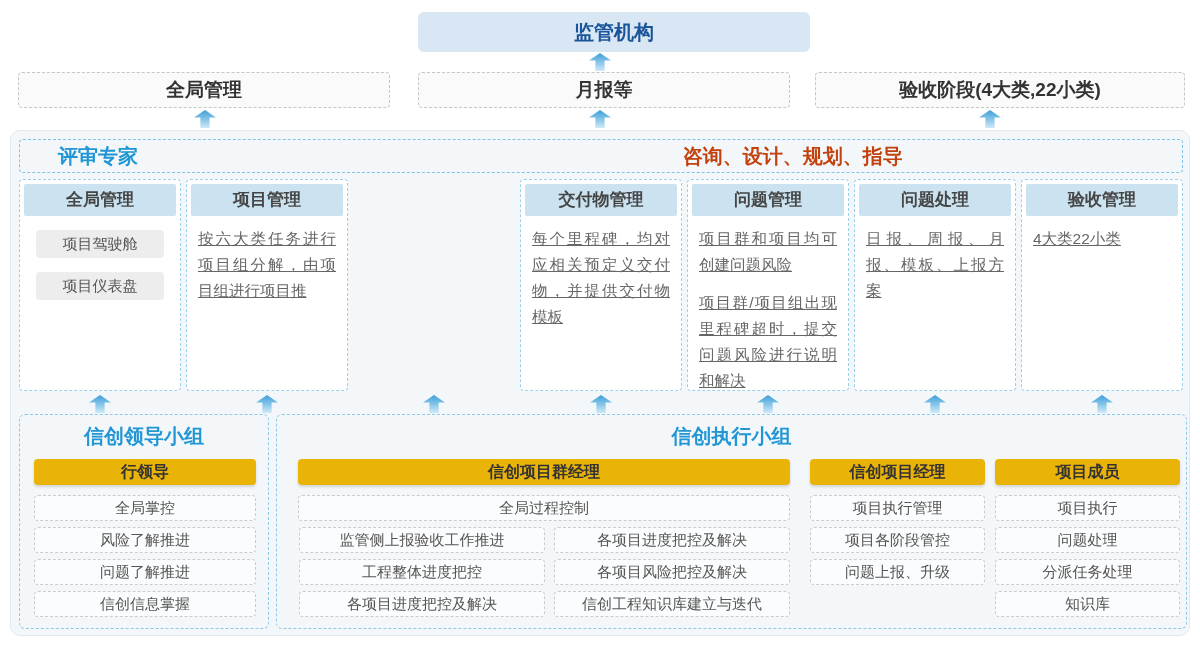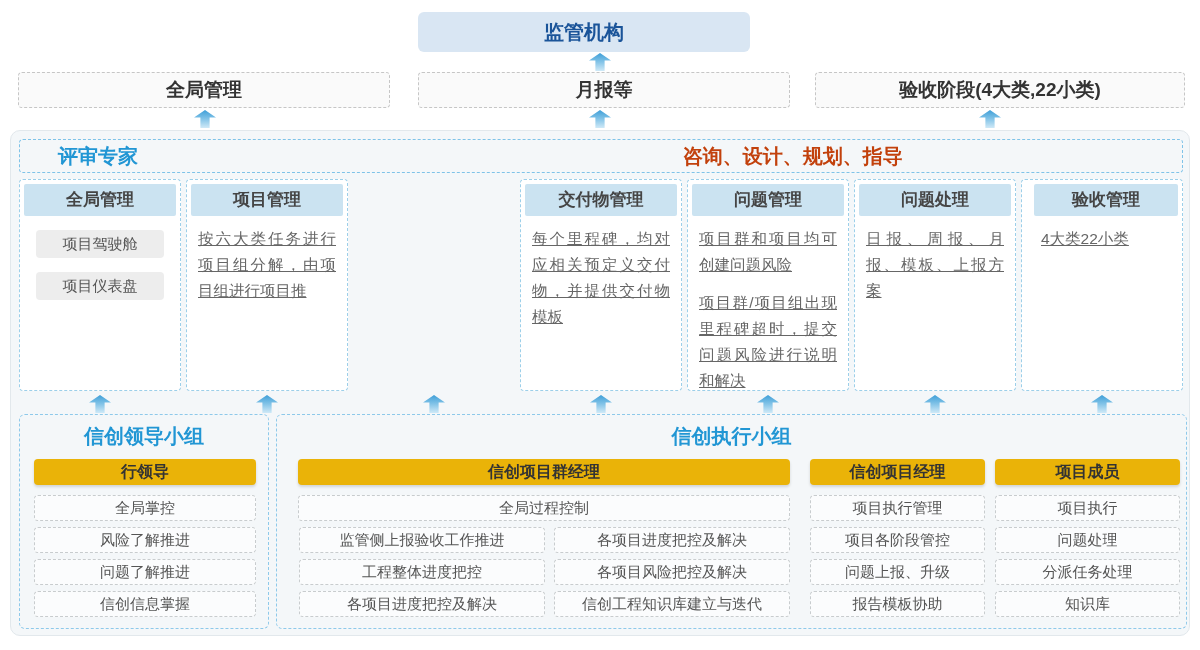--- a/index.html
+++ b/index.html
@@ -1,20 +1,20 @@
 <!DOCTYPE html>
 <html><head>
 <meta charset="utf-8">
 <style>
   * { margin:0; padding:0; box-sizing:border-box; }
   html,body { background:#fff; font-family:"Liberation Sans", sans-serif; }
   .stage { position:relative; width:1200px; height:650px; background:#fff; overflow:hidden; }
 
   
-  .regulator { position:absolute; left:418px; top:12px; width:332px; height:40px;
+  .regulator { position:absolute; left:418px; top:12px; width:392px; height:40px;
     background:#d9e6f3; border-radius:6px; text-align:center; line-height:40px;
     font-size:20px; font-weight:bold; color:#1a5499; }
 
   
   .channel { position:absolute; top:72px; height:36px; background:#fafafa;
     border:1px dashed #c6c6c6; border-radius:4px; text-align:center; line-height:34px;
     font-size:19px; font-weight:bold; color:#333; }
   .channel.c1 { left:18px;  width:372px; }
   .channel.c2 { left:418px; width:372px; }
   .channel.c3 { left:815px; width:370px; }
@@ -129,21 +129,21 @@
       </div>
     </div>
 
     <div class="col" style="left:843px;">
       <div class="col-header">问题处理</div>
       <div class="col-body">
           <p>日报、周报、月报、模板、上报方案</p>
         </div>
     </div>
 
-    <div class="col" style="left:1010px;padding-left:8px;">
+    <div class="col" style="left:1010px;">
       <div class="col-header">验收管理</div>
       <div class="col-body">
           <p>4大类22小类</p>
         </div>
     </div>
 
     <div class="arrow" style="left:78px;  top:264px;"></div>
     <div class="arrow" style="left:245px; top:264px;"></div>
     <div class="arrow" style="left:412px; top:264px;"></div>
     <div class="arrow" style="left:579px; top:264px;"></div>
@@ -169,21 +169,20 @@
       <div class="ditem gm-l r1">工程整体进度把控</div>
       <div class="ditem gm-l r2">各项目进度把控及解决</div>
       <div class="ditem gm-r r0">各项目进度把控及解决</div>
       <div class="ditem gm-r r1">各项目风险把控及解决</div>
       <div class="ditem gm-r r2">信创工程知识库建立与迭代</div>
 
       <div class="role-box pm-role">信创项目经理</div>
       <div class="ditem pm-i m0">项目执行管理</div>
       <div class="ditem pm-i m1">项目各阶段管控</div>
       <div class="ditem pm-i m2">问题上报、升级</div>
-      <div class="ditem pm-i m3">报告模板协助</div>
 
       <div class="role-box mb-role">项目成员</div>
       <div class="ditem mb-i m0">项目执行</div>
       <div class="ditem mb-i m1">问题处理</div>
       <div class="ditem mb-i m2">分派任务处理</div>
       <div class="ditem mb-i m3">知识库</div>
     </div>
 
   </div>
 </div>

